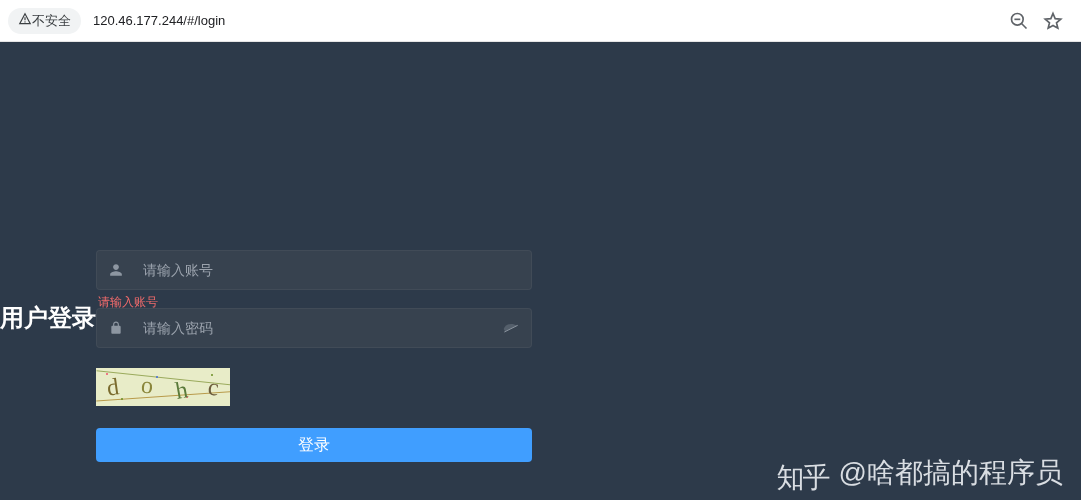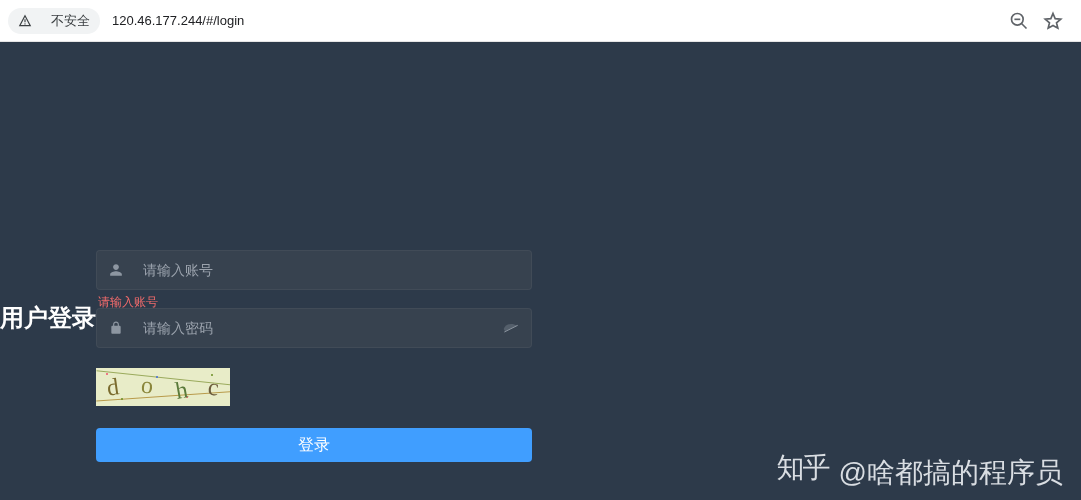--- a/index.html
+++ b/index.html
@@ -1,20 +1,20 @@
 <!DOCTYPE html>
 <html><head>
   <meta charset="utf-8">
   <style>
     * { margin: 0; padding: 0; box-sizing: border-box; }
     body { font-family: -apple-system, "Microsoft YaHei", "PingFang SC", sans-serif; width: 1081px; height: 500px; overflow: hidden; background: #fff; }
 
     
     .browser-bar { height: 42px; background: #fff; border-bottom: 1px solid #e5e5e5; display: flex; align-items: center; padding: 0 8px; gap: 10px; }
-    .security-chip { display: flex; align-items: center; gap: 19px; background: #f1f3f4; border-radius: 14px; padding: 4px 10px; font-size: 13px; color: #3c4043; }
+    .security-chip { display: flex; align-items: flex-start; gap: 0; background: #f1f3f4; border-radius: 14px; padding: 4px 10px; font-size: 13px; color: #3c4043; }
     .security-chip svg { width: 14px; height: 14px; }
     .url-text { flex: 1; font-size: 13px; color: #202124; padding-left: 2px; }
     .browser-icons { display: flex; align-items: center; gap: 14px; padding-right: 10px; }
     .browser-icons svg { width: 20px; height: 20px; fill: #5f6368; display: block; }
 
     
     .page { background: #2d3a4a; height: 458px; display: flex; flex-direction: row; align-items: center; padding-top: 130px; position: relative; }
     .login-title { color: #fff; font-size: 24px; font-weight: 700; margin-bottom: 36px; }
     .form { width: 436px; margin-top: 40px; }
     .input-wrap { background: #37424f; border: 1px solid rgba(255,255,255,0.05); border-radius: 4px; height: 40px; display: flex; align-items: center; padding: 0 12px; gap: 20px; }
@@ -30,21 +30,21 @@
     .captcha-text { position: absolute; inset: 0; display: flex; align-items: center; justify-content: space-around; font-family: Georgia, serif; font-size: 24px; }
     .captcha-text span:nth-child(1){ color:#7a6b2e; transform: rotate(-8deg); }
     .captcha-text span:nth-child(2){ color:#8a863b; transform: rotate(5deg) translateY(-2px); }
     .captcha-text span:nth-child(3){ color:#5a7a3a; transform: rotate(-10deg) translateY(3px); }
     .captcha-text span:nth-child(4){ color:#6b5b3a; transform: rotate(6deg); }
     .captcha-line { position:absolute; width:140%; height:1px; background:#9aaa5c; }
     .c-dot { position:absolute; width:2px; height:2px; border-radius:50%; }
     .login-btn { width: 100%; height: 34px; background: #409eff; border: none; border-radius: 4px; color: #fff; font-size: 16px; cursor: pointer; margin-top: 22px; }
 
     
-    .watermark { position: absolute; right: 18px; bottom: 8px; display: flex; align-items: flex-start; gap: 10px; color: #d9dde2; font-size: 28px; font-weight: 500; }
+    .watermark { position: absolute; right: 18px; bottom: 8px; display: flex; align-items: flex-end; gap: 10px; color: #d9dde2; font-size: 28px; font-weight: 500; }
     .zhihu-glyph { font-family: "KaiTi","STKaiti",serif; font-size: 28px; line-height: 1; color:#d9dde2; letter-spacing:-2px; }
   </style>
 </head>
 <body>
 
 <div class="browser-bar">
   <div class="security-chip">
     <svg viewBox="0 0 24 24">
         <path fill="none" stroke="#3c4043" stroke-width="2" d="M12 3 L21 20 H3 Z"></path>
         <line x1="12" y1="9" x2="12" y2="14" stroke="#3c4043" stroke-width="2"></line>

